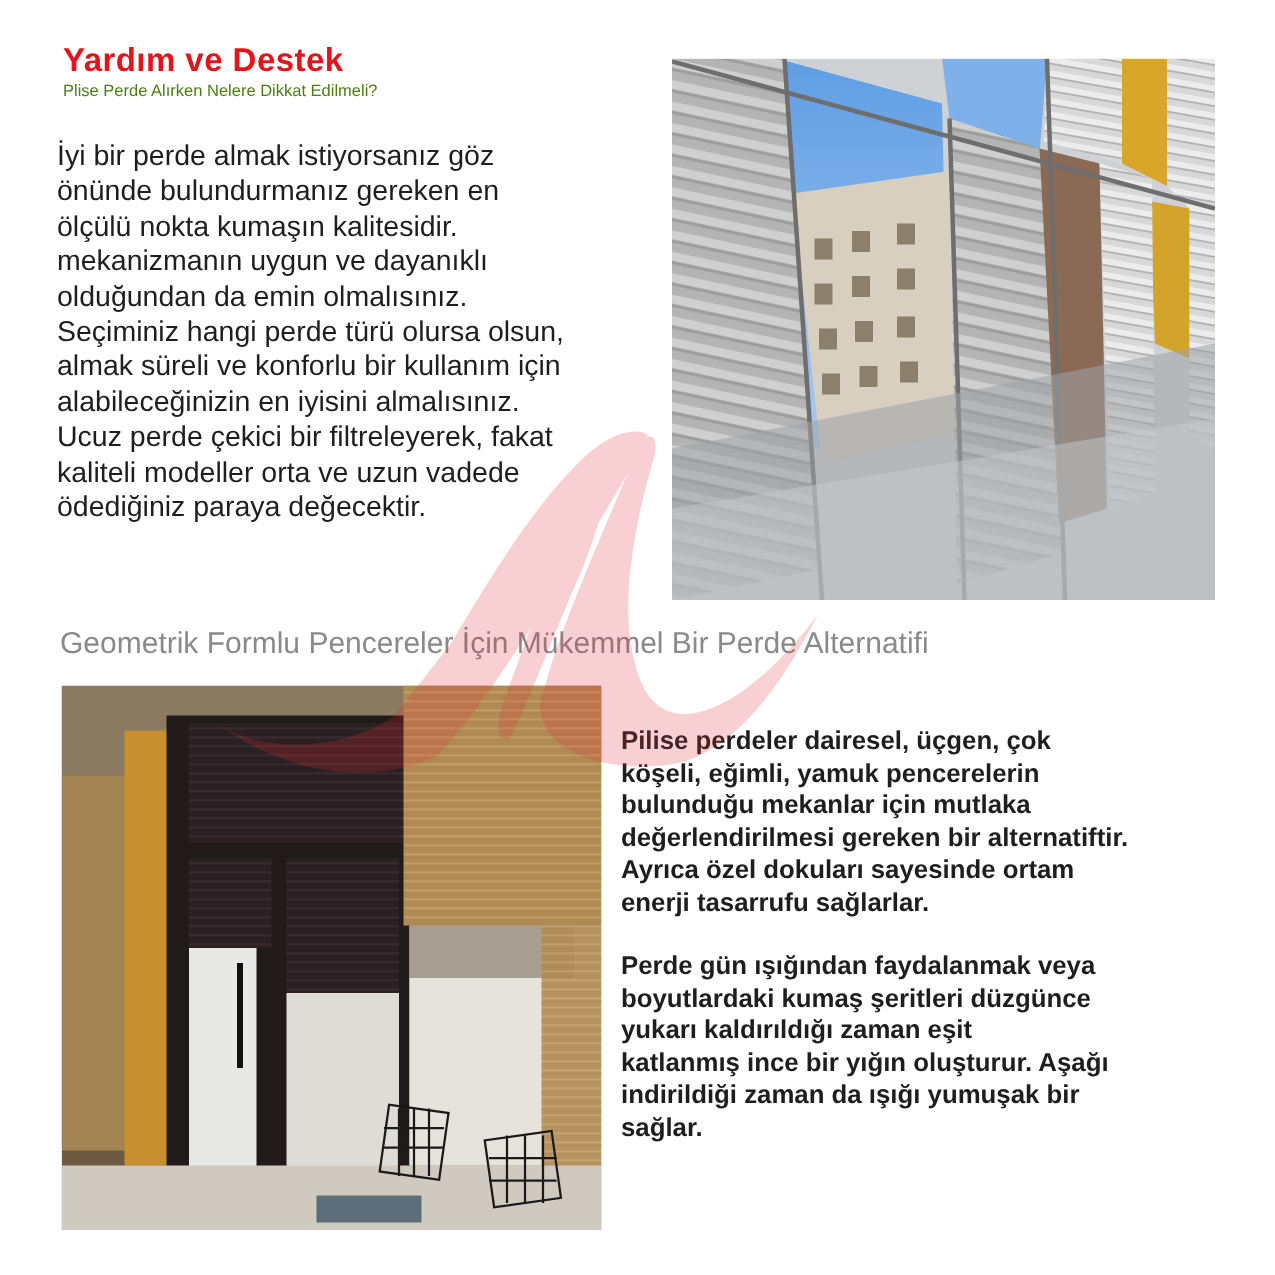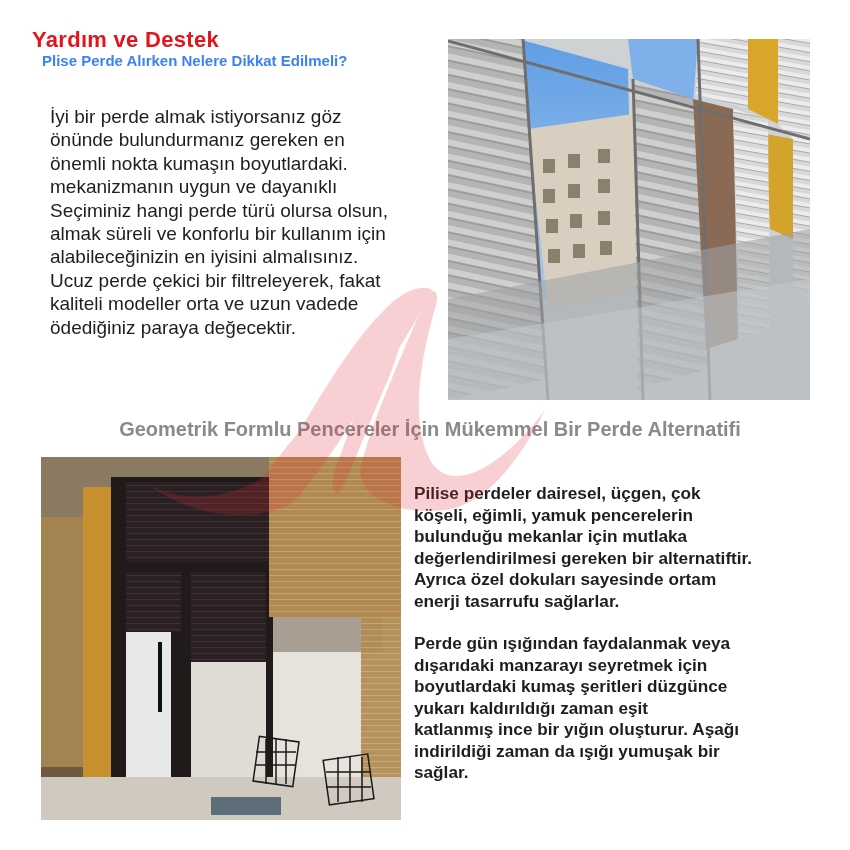--- a/index.html
+++ b/index.html
@@ -1,43 +1,44 @@
 <!DOCTYPE html>
 <html><head>
 <meta charset="utf-8">
 <style>
   html, body { margin:0; padding:0; }
   body { width:850px; height:850px; background:#ffffff; position:relative; overflow:hidden;
          font-family:"Liberation Sans", sans-serif; }
   .abs { position:absolute; }
-  .title { left:32px; top:28px; font-size:22px; font-weight:bold; line-height:24px; letter-spacing:0.3px; }
-  .subtitle { left:42px; top:52px; font-size:15px; font-weight:bold; line-height:18px; color:#3b82f6; }
-  .intro { left:38px; top:93px; width:410px; font-size:19px; line-height:23.4px; color:#1e1e1e; margin:12px; }
+  .title { left:42px; top:28px; font-size:22px; font-weight:bold; line-height:24px; letter-spacing:0.3px; }
+  .subtitle { left:42px; top:52px; font-size:11px; font-weight:normal; line-height:18px; color:#4d7c0f; }
+  .intro { left:38px; top:93px; width:410px; font-size:19px; line-height:23.4px; color:#1e1e1e; margin:0; }
   .intro span { display:block; white-space:nowrap; }
   .photo { overflow:hidden; }
   .photo1 { left:448px; top:39px; width:362px; height:361px; }
   .photo2 { left:41px; top:457px; width:360px; height:363px; }
-  .heading2 { left:40px; top:416px; width:780px; text-align:center; font-size:20px; font-weight:bold;
+  .heading2 { left:40px; top:416px; width:780px; font-size:20px; font-weight:normal;
               color:#8a8a8a; line-height:26px; white-space:nowrap; }
   .body2 { left:414px; top:483px; width:410px; font-size:17.2px; font-weight:bold; line-height:21.5px; color:#1e1e1e; }
   .body2 span { display:block; white-space:nowrap; }
   .gap { height:21px; }
   .watermark { left:0; top:0; width:850px; height:850px; pointer-events:none; }
 </style>
 </head>
 <body>
 
 <div class="abs title" style="color:#e3141c">Yardım ve Destek</div>
 <div class="abs subtitle">Plise Perde Alırken Nelere Dikkat Edilmeli?</div>
 
 <div class="abs intro">
   <span>İyi bir perde almak istiyorsanız göz</span>
   <span>önünde bulundurmanız gereken en</span>
-  <span>önemli nokta kumaşın boyutlardaki.</span>
+  <span>ölçülü nokta kumaşın kalitesidir.</span>
   <span>mekanizmanın uygun ve dayanıklı</span>
+  <span>olduğundan da emin olmalısınız.</span>
   <span>Seçiminiz hangi perde türü olursa olsun,</span>
   <span>almak süreli ve konforlu bir kullanım için</span>
   <span>alabileceğinizin en iyisini almalısınız.</span>
   <span>Ucuz perde çekici bir filtreleyerek, fakat</span>
   <span>kaliteli modeller orta ve uzun vadede</span>
   <span>ödediğiniz paraya değecektir.</span>
 </div>
 
 <div class="abs photo photo1">
   <svg width="362" height="361" viewBox="0 0 362 361" xmlns="http://www.w3.org/2000/svg">
@@ -161,21 +162,20 @@
 
 <div class="abs body2">
   <span>Pilise perdeler dairesel, üçgen, çok</span>
   <span>köşeli, eğimli, yamuk pencerelerin</span>
   <span>bulunduğu mekanlar için mutlaka</span>
   <span>değerlendirilmesi gereken bir alternatiftir.</span>
   <span>Ayrıca özel dokuları sayesinde ortam</span>
   <span>enerji tasarrufu sağlarlar.</span>
   <div class="gap"></div>
   <span>Perde gün ışığından faydalanmak veya</span>
-  <span>dışarıdaki manzarayı seyretmek için</span>
   <span>boyutlardaki kumaş şeritleri düzgünce</span>
   <span>yukarı kaldırıldığı zaman eşit</span>
   <span>katlanmış ince bir yığın oluşturur. Aşağı</span>
   <span>indirildiği zaman da ışığı yumuşak bir</span>
   <span>sağlar.</span>
 </div>
 
 <svg class="abs watermark" viewBox="0 0 850 850" xmlns="http://www.w3.org/2000/svg">
   <g fill="#e0303c" opacity="0.22">
 

